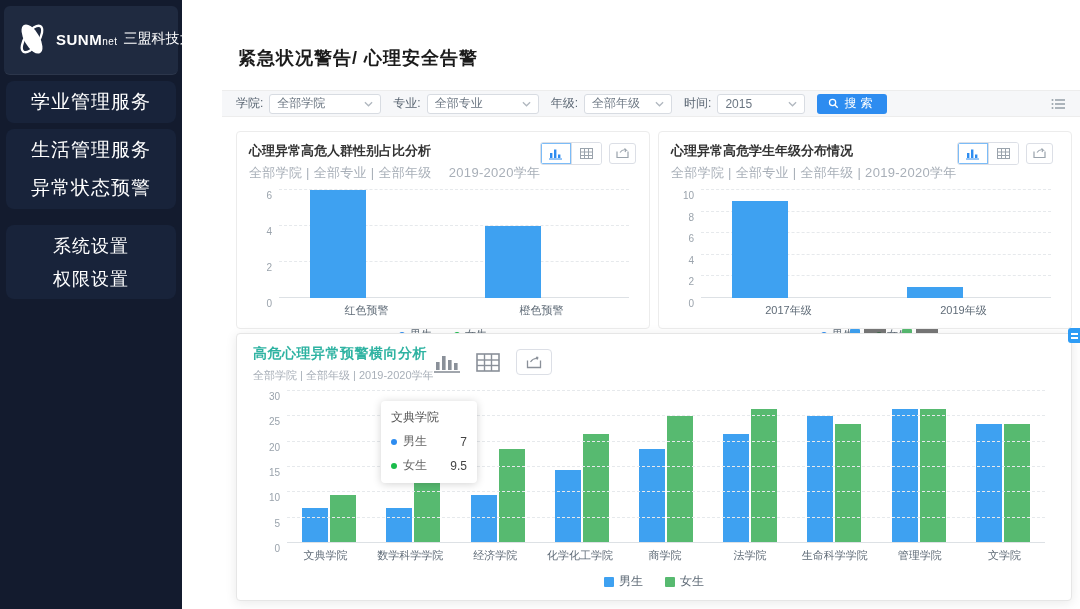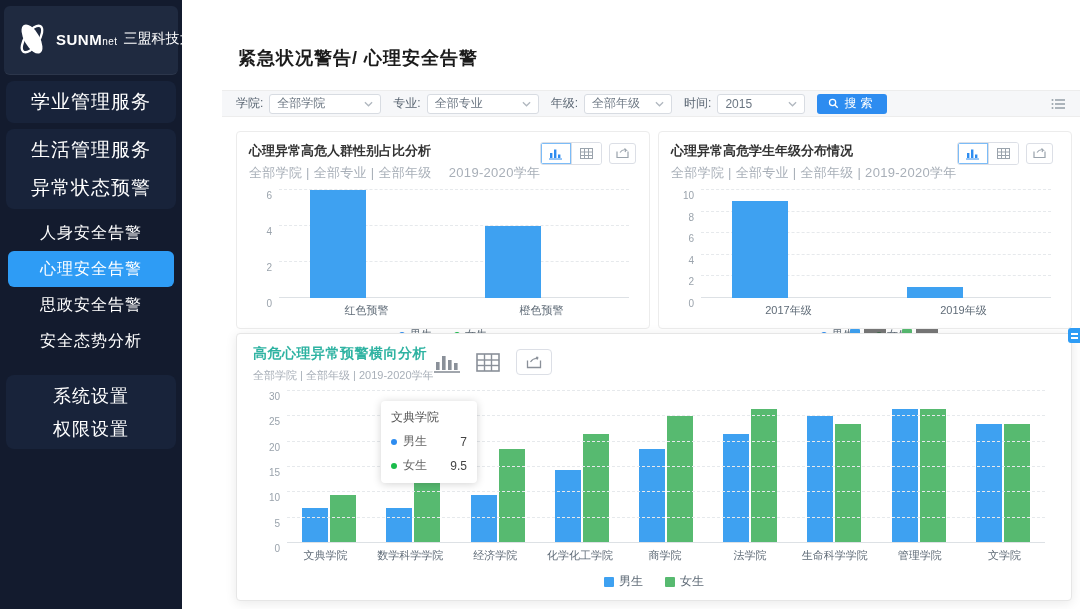--- a/index.html
+++ b/index.html
@@ -107,26 +107,20 @@
     </div>
 
     <div class="nav-panel">
       <div class="nav-item">学业管理服务</div>
     </div>
     <div class="nav-panel">
       <div class="nav-item">生活管理服务</div>
       <div class="nav-item">异常状态预警</div>
     </div>
 
-    <div class="sub-nav">
-      <div class="sub-item">人身安全告警</div>
-      <div class="sub-item active">心理安全告警</div>
-      <div class="sub-item">思政安全告警</div>
-      <div class="sub-item">安全态势分析</div>
-    </div>
 
     <div class="settings-panel">
       <div class="nav-item">系统设置</div>
       <div class="nav-item">权限设置</div>
     </div>
   </aside>
 
   <main class="main">
     <div class="page-header">
       <div class="page-title">紧急状况警告/ 心理安全告警</div>

